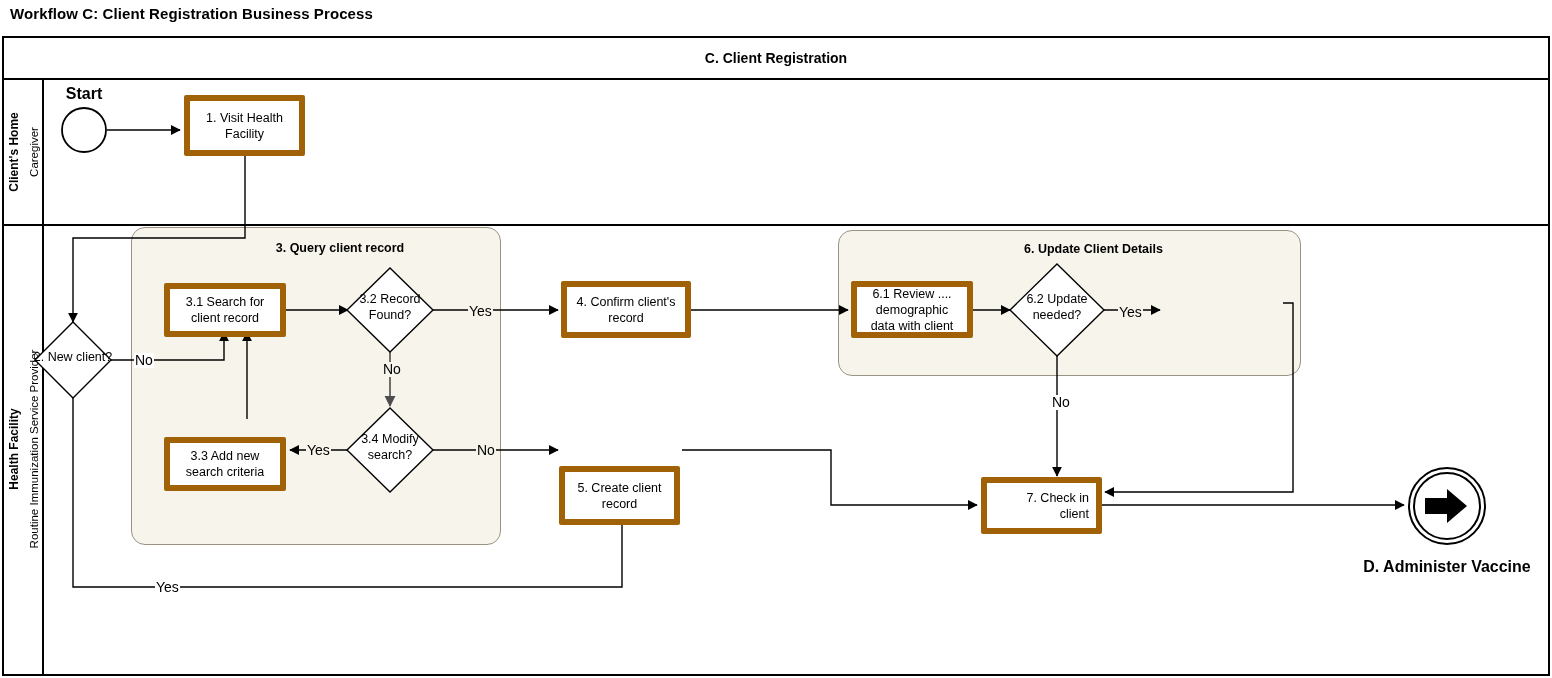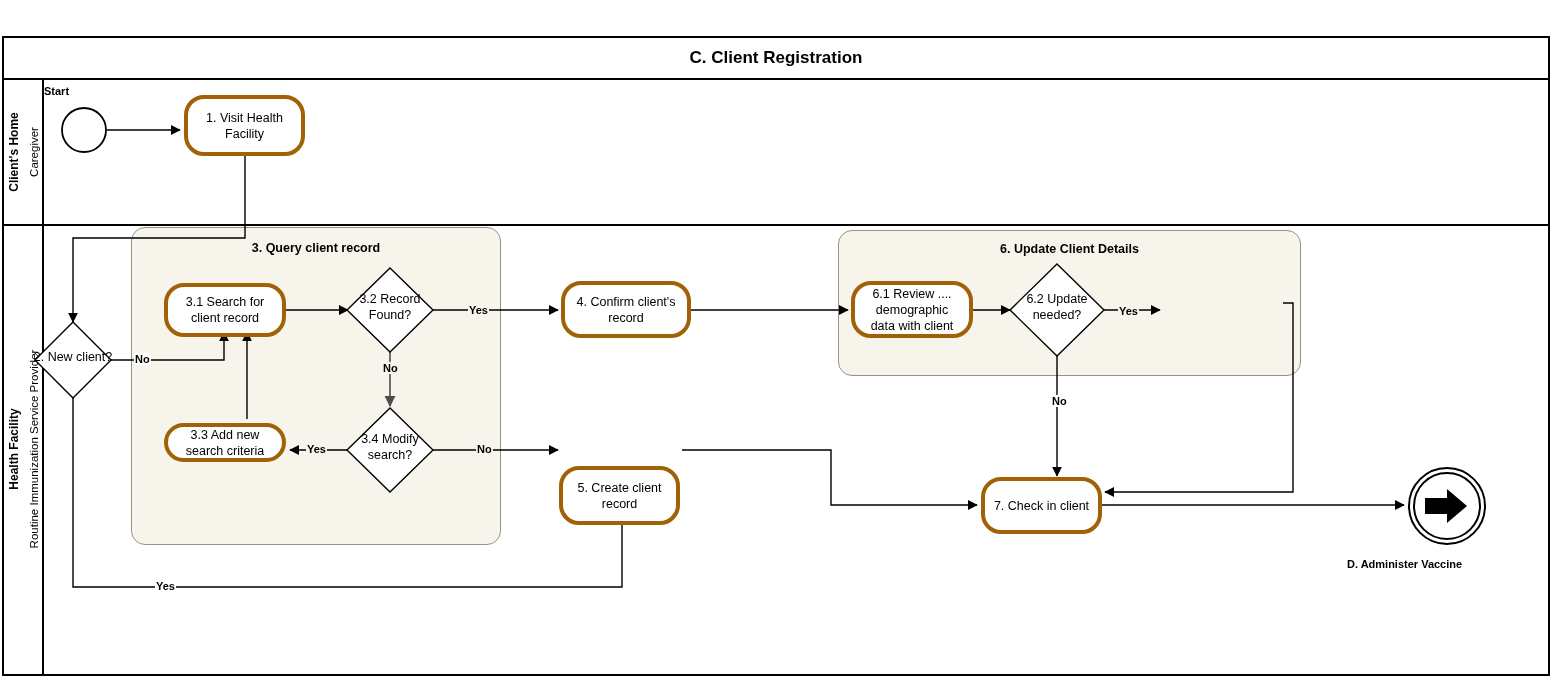--- a/index.html
+++ b/index.html
@@ -42,21 +42,21 @@
     position: absolute;
     left: 0;
     top: 0;
     width: 100%;
     height: 42px;
     border-bottom: 2px solid #000;
     box-sizing: border-box;
     display: flex;
     align-items: center;
     justify-content: center;
-    font-size: 17px;
+    font-size: 14px;
     font-weight: bold;
   }
   .lane-label {
     position: absolute;
     left: 0;
     width: 40px;
     box-sizing: border-box;
     border-right: 2px solid #000;
     display: flex;
     align-items: center;
@@ -96,22 +96,22 @@
     height: 678px;
     pointer-events: none;
   }
   #canvas .hit { pointer-events: auto; }
 
   
   .task {
     position: absolute;
     box-sizing: border-box;
     background: #ffffff;
-    border: 4px solid #a16207;
-    border-radius: 20px;
+    border: 6px solid #a16207;
+    border-radius: 2px;
     display: flex;
     align-items: center;
     justify-content: center;
     text-align: center;
     font-size: 12.5px;
     line-height: 1.28;
     padding: 12px 7px;
     color: #000;
   }
   
@@ -121,54 +121,55 @@
     background: #f7f4ec;
     border: 1px solid #9a9384;
     border-radius: 14px;
   }
   .group-title {
     position: absolute;
     text-align: center;
     font-size: 12.5px;
     font-weight: bold;
     white-space: nowrap;
+    padding-left: 24px;
   }
   
   .gw-label {
     position: absolute;
     text-align: center;
     font-size: 12.5px;
     line-height: 1.25;
     pointer-events: none;
   }
   
   .edge-label {
     position: absolute;
-    font-size: 11px;
+    font-size: 14px;
     background: #ffffff;
     padding: 0 1px;
     line-height: 1.1;
     white-space: nowrap;
-    font-weight: bold;
   }
   .edge-label.on-group { background: #f7f4ec; }
   
   .event-label {
     position: absolute;
-    font-size: 11px;
-    font-weight: bold;
-    white-space: nowrap;
-    text-align: left;
+    font-size: 16px;
+    font-weight: bold;
+    white-space: nowrap;
+    text-align: center;
   }
 </style>
 </head>
 <body>
 
 <div id="page">
 
+  <div id="page-title">Workflow C: Client Registration Business Process</div>
 
   <div class="pool">
     <div class="pool-header">C. Client Registration</div>
 
     <div class="lane-label" id="lane1">
       <div class="vtext">
         <span class="l1">Client's Home</span><br>
         <span class="l2">Caregiver</span>
       </div>
     </div>
@@ -251,21 +252,21 @@
     </g>
   </svg>
 
   <div class="group-title" style="left:131px; top:241px; width:370px;">3. Query client record</div>
   <div class="group-title" style="left:838px; top:242px; width:463px;">6. Update Client Details</div>
 
   <div class="task" style="left:184px; top:95px; width:121px; height:61px;">1. Visit Health Facility</div>
 
   <div class="task" style="left:164px; top:283px; width:122px; height:54px;">3.1 Search for client record</div>
 
-  <div class="task" style="left:164px; top:423px; width:122px; height:39px;">3.3 Add new search criteria</div>
+  <div class="task" style="left:164px; top:437px; width:122px; height:54px;">3.3 Add new search criteria</div>
 
   <div class="task" style="left:561px; top:281px; width:130px; height:57px;">4. Confirm client's record</div>
 
   <div class="task" style="left:559px; top:422px; width:121px; height:59px;margin-top:44px;">5. Create client record</div>
 
   <div class="task" style="left:851px; top:281px; width:122px; height:57px;">6.1 Review .... demographic data with client</div>
 
 
   <div class="task" style="left:981px; top:477px; width:121px; height:57px;text-align:right;">7. Check in client</div>
 

